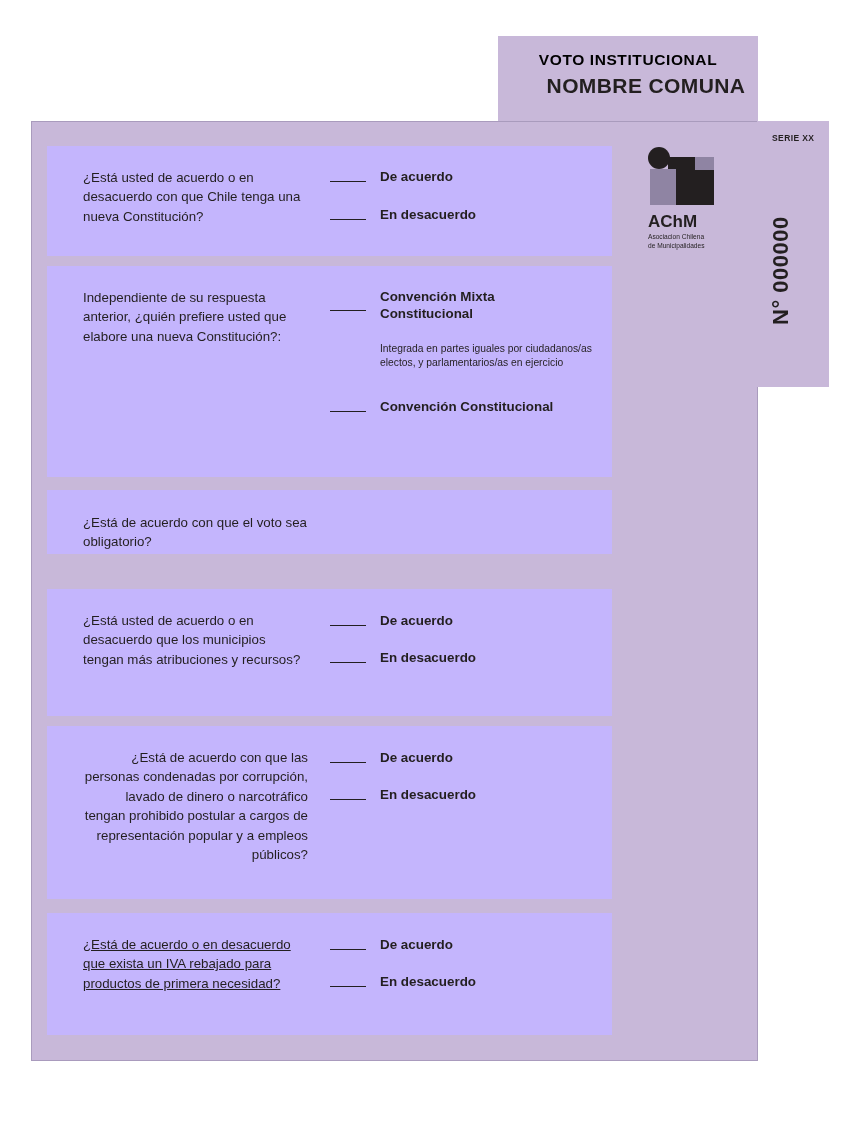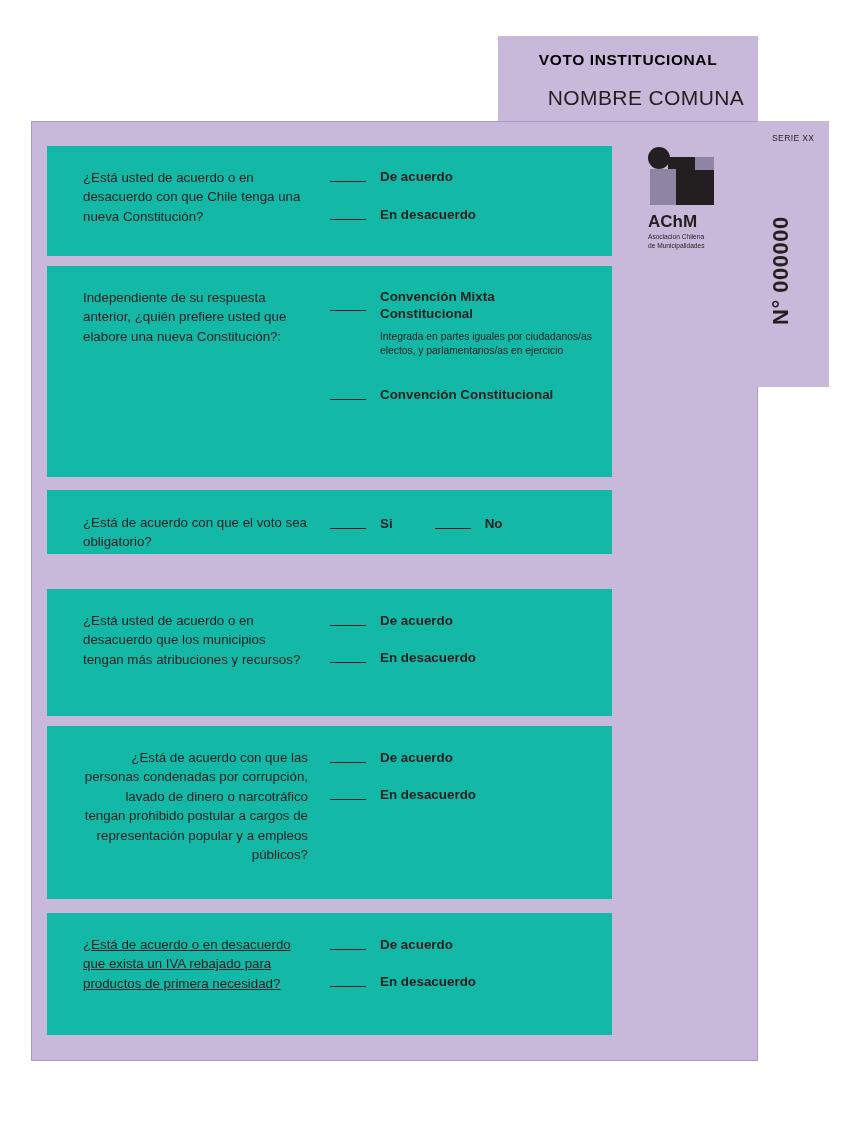--- a/index.html
+++ b/index.html
@@ -38,25 +38,25 @@
   }
   .header-line1 {
     font-size: 15.5px;
     font-weight: bold;
     letter-spacing: 0.6px;
     color: #000000;
     line-height: 20px;
   }
   .header-line2 {
     font-size: 21px;
-    font-weight: normal;
+    font-weight: bold;
     letter-spacing: 0.4px;
     color: #231f20;
     line-height: 28px;
-    margin-top: 14px;
+    margin-top: 2px;
     padding-left: 36px;
   }
 
   
   .body-main {
     position: absolute;
     left: 31px;
     top: 121px;
     width: 727px;
     height: 940px;
@@ -70,21 +70,21 @@
     top: 121px;
     width: 72px;
     height: 266px;
     background: #c8b8d9;
     box-sizing: border-box;
   }
 
   
   .card {
     position: absolute;
-    background: #14b8a6;
+    background: #c4b5fd;
     box-sizing: border-box;
   }
   .q-text {
     position: absolute;
     left: 36px;
     top: 22px;
     width: 225px;
     font-size: 13.3px;
     line-height: 19.4px;
     color: #231f20;
@@ -182,21 +182,21 @@
     color: #231f20;
     margin-top: 2px;
   }
 
   
   .serie-label {
     position: absolute;
     left: 772px;
     top: 133px;
     font-size: 8.5px;
-    font-weight: normal;
+    font-weight: bold;
     letter-spacing: 0.4px;
     color: #231f20;
   }
   .serial-number {
     position: absolute;
     left: 768px;
     top: 155px;
     width: 40px;
     height: 170px;
     font-size: 22px;
@@ -237,44 +237,34 @@
   </div>
 
   <div class="card" style="left:47px; top:266px; width:565px; height:211px;">
     <div class="q-text" style="top:22px;">Independiente de su respuesta anterior, ¿quién prefiere usted que elabore una nueva Constitución?:</div>
     <div class="opts" style="top:22px;">
       <div>
         <div class="opt-row">
           <span class="blank-line"></span>
           <span class="opt-label" style="width:180px;">Convención Mixta Constitucional</span>
         </div>
-        <div class="opt-sub" style="margin-left:50px; margin-top:8px;">Integrada en partes iguales por ciudadanos/as electos, y parlamentarios/as en ejercicio</div>
+        <div class="opt-sub" style="margin-left:50px; margin-top:20px;">Integrada en partes iguales por ciudadanos/as electos, y parlamentarios/as en ejercicio</div>
       </div>
       <div style="height:28px;"></div>
       <div>
         <div class="opt-row">
           <span class="blank-line"></span>
           <span class="opt-label">Convención Constitucional</span>
         </div>
       </div>
     </div>
   </div>
 
   <div class="card" style="left:47px; top:490px; width:565px; height:64px;">
     <div class="q-text" style="top:23px;">¿Está de acuerdo con que el voto sea obligatorio?</div>
-    <div class="opts" style="top:25px; display:flex; align-items:center;">
-      <div class="opt-row" style="margin-right:42px;">
-        <span class="blank-line"></span>
-        <span class="opt-label">Si</span>
-      </div>
-      <div class="opt-row">
-        <span class="blank-line"></span>
-        <span class="opt-label">No</span>
-      </div>
-    </div>
   </div>
 
   <div class="card" style="left:47px; top:589px; width:565px; height:127px;">
     <div class="q-text" style="top:22px;">¿Está usted de acuerdo o en desacuerdo que los municipios tengan más atribuciones y recursos?</div>
     <div class="opts" style="top:23px;">
       <div class="opt-row" style="margin-bottom:20px;">
         <span class="blank-line"></span>
         <span class="opt-label">De acuerdo</span>
       </div>
       <div class="opt-row">

